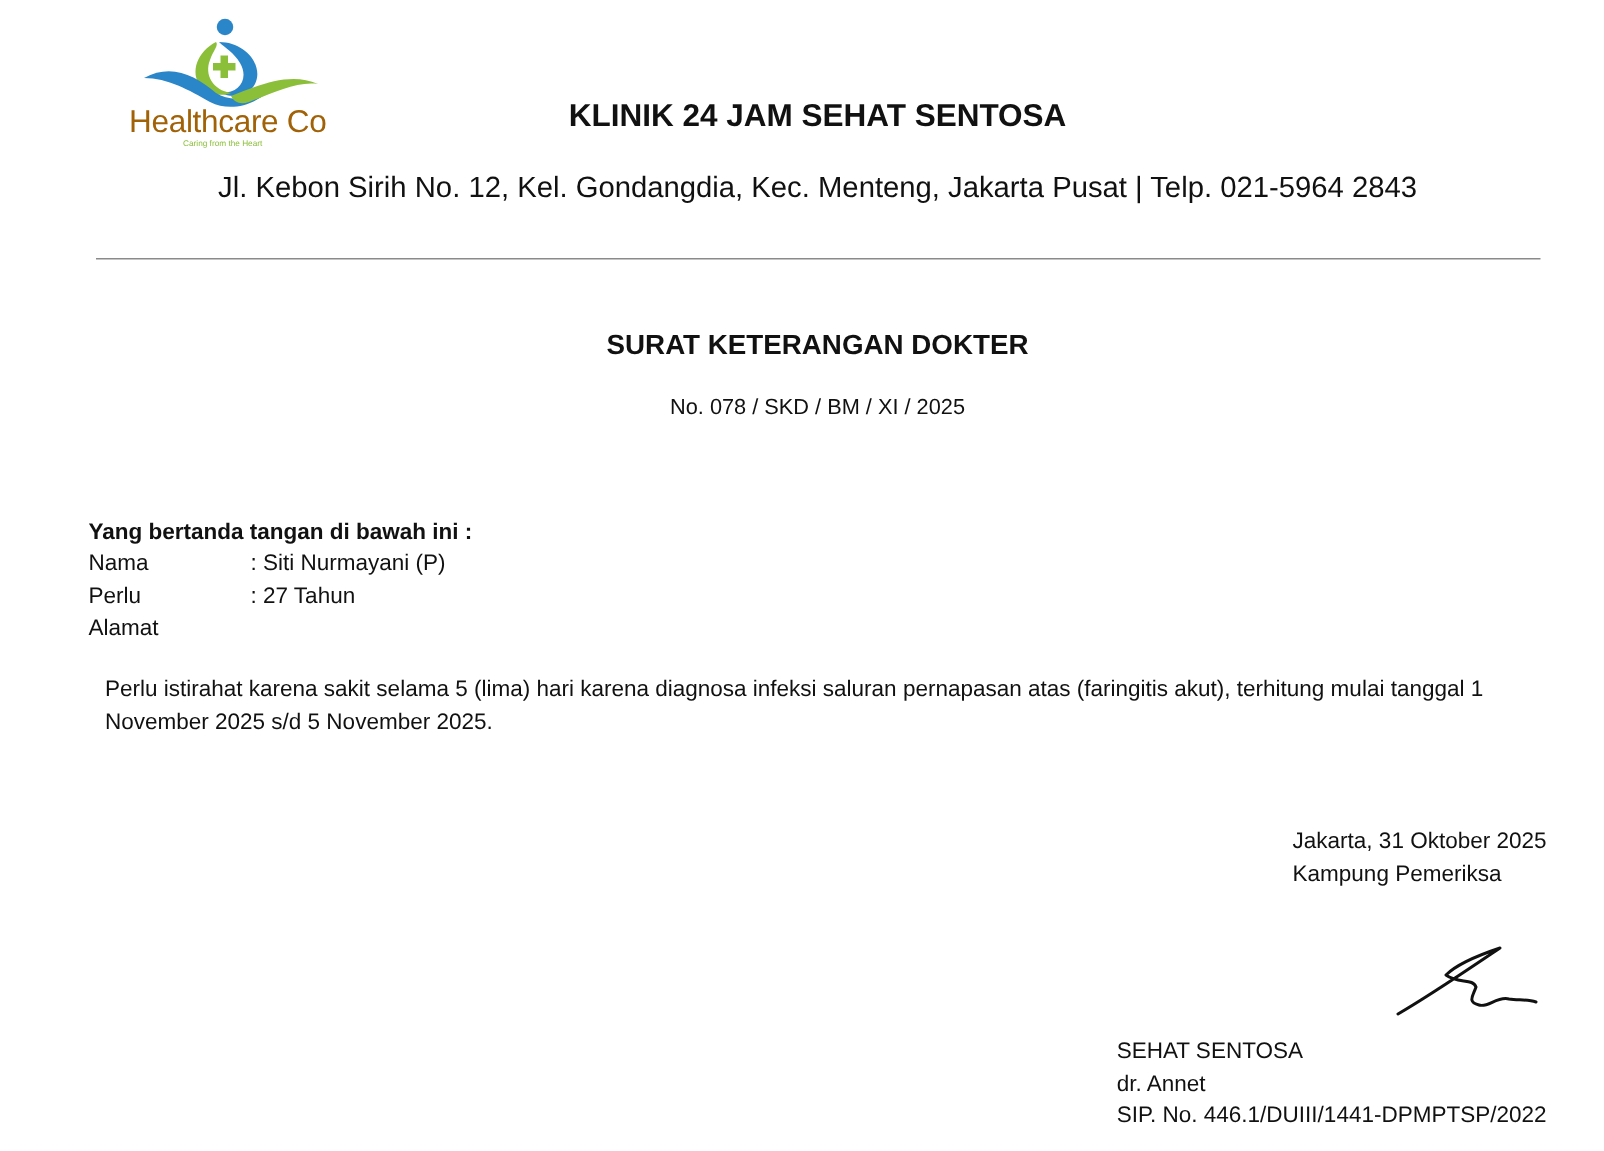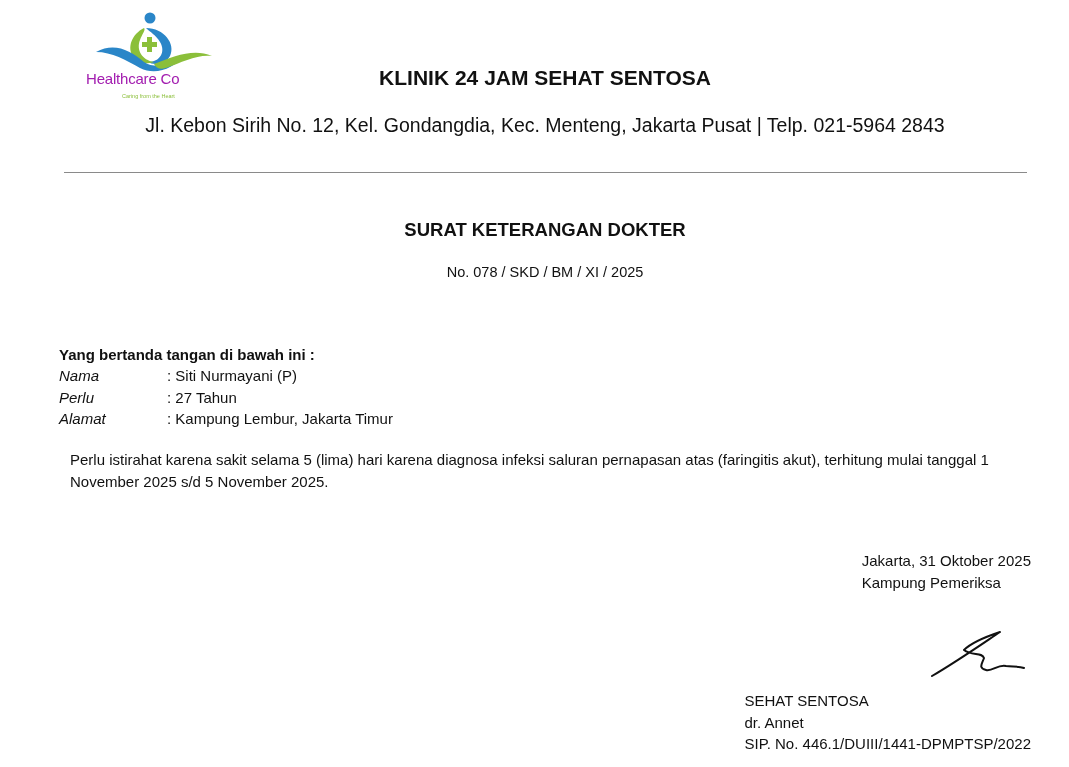--- a/index.html
+++ b/index.html
@@ -1,31 +1,31 @@
 <!DOCTYPE html>
 <html><head>
 <meta charset="utf-8">
 <style>
   html, body { margin:0; padding:0; background:#ffffff; }
   body { width:1069px; height:767px; position:relative; overflow:hidden;
          font-family:"Liberation Sans", "DejaVu Sans", sans-serif; color:#111; }
   .logo { position:absolute; left:84px; top:6px; width:140px; height:95px; }
   .logo svg { position:absolute; left:10px; top:0; }
-  .logo-name { position:absolute; left:2px; top:64px; font-size:15px; color:#a21caf; letter-spacing:-0.2px; white-space:nowrap; }
+  .logo-name { position:absolute; left:2px; top:64px; font-size:21px; color:#a16207; letter-spacing:-0.2px; white-space:nowrap; }
   .logo-tag { position:absolute; left:38px; top:87px; font-size:5.5px; color:#8bbf3a; white-space:nowrap; }
   .clinic-name { position:absolute; left:0; width:1090px; top:66px; text-align:center; font-size:21px; font-weight:bold; }
   .clinic-address { position:absolute; left:0; width:1090px; top:114px; text-align:center; font-size:19.5px; color:#111; }
   .divider { position:absolute; left:64px; top:172px; width:963px; height:0; border-top:1.5px solid #8a8a8a; }
   .doc-title { position:absolute; left:0; width:1090px; top:219px; text-align:center; font-size:18.5px; font-weight:bold; }
   .doc-number { position:absolute; left:0; width:1090px; top:264px; text-align:center; font-size:14.5px; }
   .body-text { position:absolute; left:59px; font-size:15px; line-height:21.5px; }
   .intro { top:344px;font-weight:bold; }
   .fields { position:absolute; left:59px; top:365px; font-size:15px; line-height:21.5px; }
   .field-row { display:flex; }
-  .field-label { width:108px;font-style:italic; }
+  .field-label { width:108px; }
   .paragraph { position:absolute; left:59px; top:449px; width:975px; font-size:15px; line-height:21.5px;margin-left:11px; }
   .sign-block { position:absolute; right:38px; text-align:left; font-size:15px; line-height:21.5px; }
   .sign-top { top:550px; }
   .sign-bottom { top:690px; }
   .signature { position:absolute; left:926px; top:628px; }
 </style>
 </head>
 <body>
 
 <div class="logo">
@@ -55,21 +55,20 @@
   <div class="field-row">
     <span class="field-label">Nama</span>
     <span>: Siti Nurmayani (P)</span>
   </div>
   <div class="field-row">
     <span class="field-label">Perlu</span>
     <span>: 27 Tahun</span>
   </div>
   <div class="field-row">
     <span class="field-label">Alamat</span>
-    <span>: Kampung Lembur, Jakarta Timur</span>
   </div>
 </div>
 
 <div class="paragraph">Perlu istirahat karena sakit selama 5 (lima) hari karena diagnosa infeksi saluran pernapasan atas (faringitis akut), terhitung mulai tanggal 1 November 2025 s/d 5 November 2025.</div>
 
 <div class="sign-block sign-top">
   <div>Jakarta, 31 Oktober 2025</div>
   <div>Kampung Pemeriksa</div>
 </div>
 

